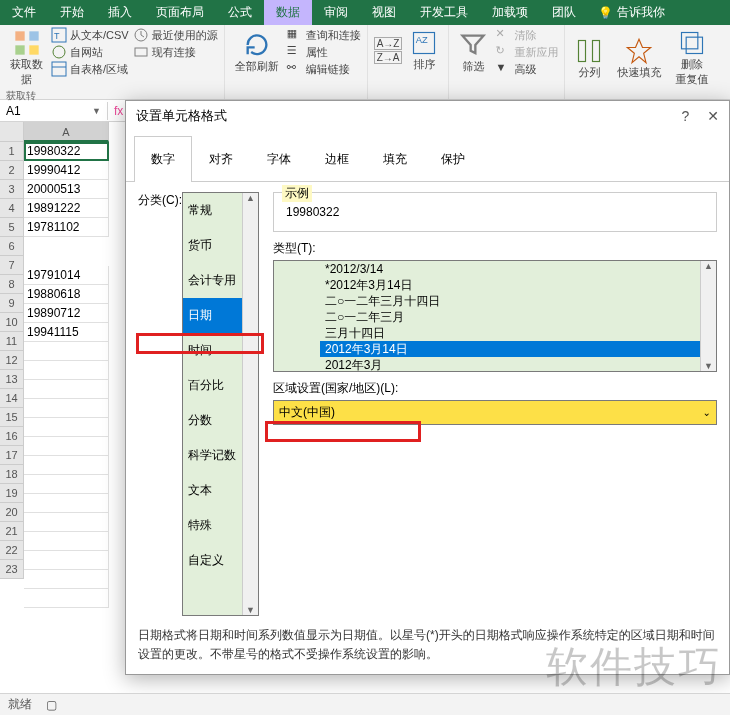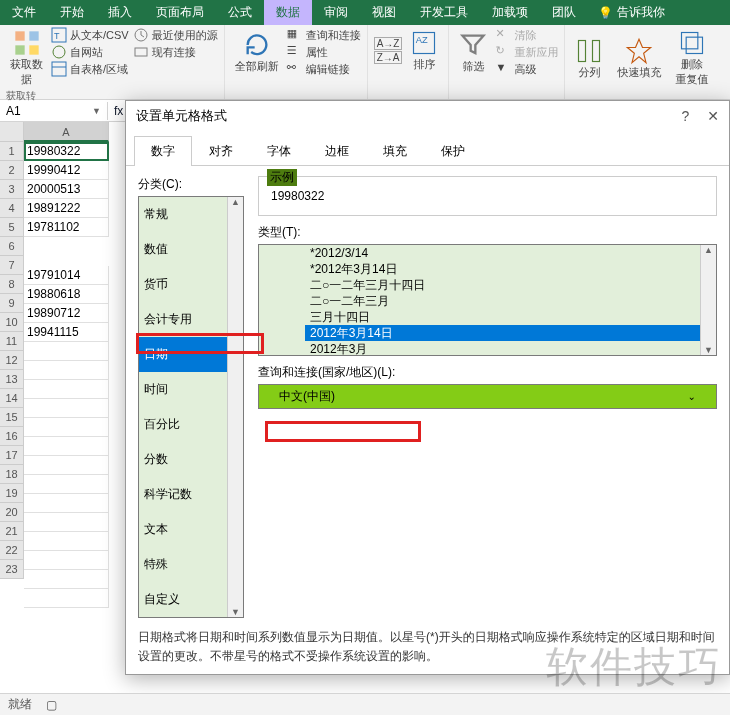--- a/index.html
+++ b/index.html
@@ -17,58 +17,58 @@
 .rgroup .rows { display: flex; flex-direction: column; gap: 1px; }
 .rgroup .row { display: flex; align-items: center; gap: 3px; font-size: 11px; color: #444; white-space: nowrap; }
 .big-btn { display: flex; flex-direction: column; align-items: center; justify-content: center; font-size: 11px; color: #444; padding: 2px 4px; }
 .big-btn .ic { width: 28px; height: 28px; }
 .ic { display: inline-block; width: 16px; height: 16px; }
 .ic svg { width: 100%; height: 100%; }
 
 
 .namebar { display: flex; align-items: center; height: 22px; border-bottom: 1px solid #d4d4d4; background: #fff; }
 .namebox { width: 108px; border-right: 1px solid #d4d4d4; padding: 2px 6px; font-size: 12px; display: flex; justify-content: space-between; align-items: center; }
-.fx { padding: 0 6px; color: #0f172a; }
+.fx { padding: 0 6px; color: #ec4899; }
 
 
 .sheet { position: relative; display: flex; }
 .rowhdrs { display: flex; flex-direction: column; }
 .corner { width: 24px; height: 20px; background: #e6e6e6; border-right: 1px solid #ccc; border-bottom: 1px solid #ccc; }
 .rowhdr { width: 24px; height: 19px; background: #e6e6e6; border-right: 1px solid #ccc; border-bottom: 1px solid #ccc; text-align: center; font-size: 11px; color: #555; line-height: 19px; }
 .cols { flex: 1; }
 .colhdr-row { display: flex; }
 .colhdr { height: 20px; background: #e6e6e6; border-right: 1px solid #ccc; border-bottom: 1px solid #ccc; text-align: center; font-size: 11px; color: #555; line-height: 20px; }
 .colhdr.sel { background: #d2d2d2; border-bottom: 2px solid #217346; }
 .cell-row { display: flex; }
 .cell { height: 19px; border-right: 1px solid #e0e0e0; border-bottom: 1px solid #e0e0e0; padding: 0 3px; font-size: 12px; line-height: 19px; }
 .cell.sel { outline: 2px solid #217346; outline-offset: -2px; }
 
 
 .dialog { position: absolute; left: 125px; top: 100px; width: 605px; height: 575px; background: #fff; border: 1px solid #999; box-shadow: 0 4px 20px rgba(0,0,0,0.3); display: flex; flex-direction: column; }
 .dlg-title { display: flex; justify-content: space-between; align-items: center; padding: 6px 10px; font-size: 13px; }
 .dlg-title .right { display: flex; gap: 18px; font-size: 14px; color: #555; }
 .dlg-tabs { display: flex; border-bottom: 1px solid #ccc; padding: 0 8px; margin-top: 4px; }
-.dlg-tab { padding: 6px 16px; border: 1px solid transparent; border-bottom: none; font-size: 12px; cursor: pointer; position: relative; top: 1px; }
+.dlg-tab { padding: 14px 16px; border: 1px solid transparent; border-bottom: none; font-size: 12px; cursor: pointer; position: relative; top: 1px; }
 .dlg-tab.active { border-color: #ccc; background: #fff; }
 .dlg-body { flex: 1; display: flex; padding: 10px 12px; gap: 14px; }
-.left-col { width: 106px; display: flex; flex-direction: column; }
+.left-col { width: 121px; display: flex; flex-direction: row; }
 .lbl { font-size: 12px; margin-bottom: 3px; }
 .cat-list { flex: 1; border: 1px solid #7a7a7a; background: #e2efda; overflow-y: auto; position: relative; }
 .cat-item { padding: 9px 5px; font-size: 12px; }
 .cat-item.selected { background: #0078d7; color: #fff; }
 .highlight-box-1 { position: absolute; left: 0; top: 78px; width: 128px; height: 21px; border: 3px solid #e02020; pointer-events: none; }
 .right-col { flex: 1; display: flex; flex-direction: column; gap: 8px; }
 .sample-box { border: 1px solid #ccc; padding: 4px 8px 10px 8px; position: relative; }
-.sample-box .slabel { position: absolute; top: -8px; left: 8px; background: #4d7c0f; padding: 0 3px; font-size: 12px; }
+.sample-box .slabel { position: absolute; top: -8px; left: 8px; background: #fef9c3; padding: 0 3px; font-size: 12px; }
 .sample-val { padding: 8px 4px 2px 4px; font-size: 12px; }
 .type-list { border: 1px solid #7a7a7a; background: #e2efda; height: 112px; overflow-y: auto; position: relative; }
 .type-item { padding: 0 5px; font-size: 12px; line-height: 16px; }
 .type-item.selected { background: #0078d7; color: #fff; }
 .highlight-box-2 { position: absolute; left: -6px; top: 78px; width: 156px; height: 21px; border: 3px solid #e02020; pointer-events: none; }
-.locale-sel { width: 100%; border: 1px solid #7a7a7a; background: #84cc16; padding: 3px 20px; font-size: 12px; display: flex; justify-content: space-between; align-items: center; }
+.locale-sel { width: 100%; border: 1px solid #7a7a7a; background: #fde047; padding: 3px 5px; font-size: 12px; display: flex; justify-content: space-between; align-items: center; }
 .desc { font-size: 12px; color: #333; line-height: 1.6; padding: 0 12px 10px 12px; }
 
 
 .statusbar { position: absolute; bottom: 0; left: 0; right: 0; height: 22px; background: #f3f3f3; border-top: 1px solid #d4d4d4; display: flex; align-items: center; padding: 0 8px; gap: 14px; font-size: 12px; color: #555; }
 
 
 .watermark { position: absolute; right: 8px; bottom: 20px; font-size: 42px; color: rgba(0,0,0,0.22); font-family: "SimSun", serif; letter-spacing: 2px; pointer-events: none; }
 
 
 .sb { width: 16px; background: #f0f0f0; position: absolute; right: 0; top: 0; bottom: 0; border-left: 1px solid #ccc; display:flex; flex-direction:column; justify-content:space-between; align-items:center; font-size:9px; color:#666;}
@@ -373,21 +373,20 @@
       <div class="dlg-tab">字体</div>
       <div class="dlg-tab">边框</div>
       <div class="dlg-tab">填充</div>
       <div class="dlg-tab">保护</div>
     </div>
   <div class="dlg-body">
     <div class="left-col">
       <div class="lbl">分类(C):</div>
       <div class="cat-list" id="cat-list" style="position:relative;">
         <div class="cat-item">常规</div>
-          <div class="cat-item">数值</div>
           <div class="cat-item">货币</div>
           <div class="cat-item">会计专用</div>
           <div class="cat-item selected">日期</div>
           <div class="cat-item">时间</div>
           <div class="cat-item">百分比</div>
           <div class="cat-item">分数</div>
           <div class="cat-item">科学记数</div>
           <div class="cat-item">文本</div>
           <div class="cat-item">特殊</div>
           <div class="cat-item">自定义</div>
@@ -412,21 +411,21 @@
             <div class="type-item">三月十四日</div>
             <div class="type-item selected">2012年3月14日</div>
             <div class="type-item">2012年3月</div>
             <div class="sb">
               <span>▲</span>
               <span>▼</span>
             </div>
         </div>
       </div>
       <div>
-        <div class="lbl">查询和连接(国家/地区)(L):</div>
+        <div class="lbl">区域设置(国家/地区)(L):</div>
         <div class="locale-sel">
           <span>中文(中国)</span>
           <span style="font-size:10px;">⌄</span>
         </div>
       </div>
     </div>
   </div>
   <div class="desc">日期格式将日期和时间系列数值显示为日期值。以星号(*)开头的日期格式响应操作系统特定的区域日期和时间设置的更改。不带星号的格式不受操作系统设置的影响。</div>
   <div class="highlight-box-1" style="left:10px;top:232px;"></div>
   <div class="highlight-box-2" style="left:139px;top:320px;"></div>

